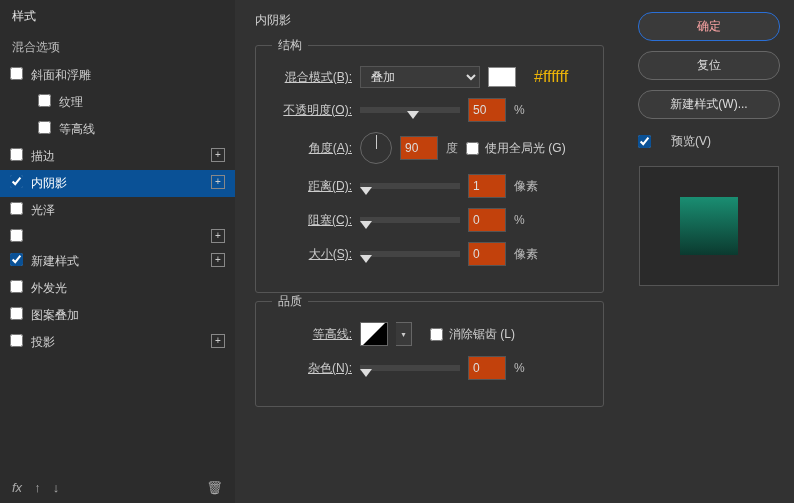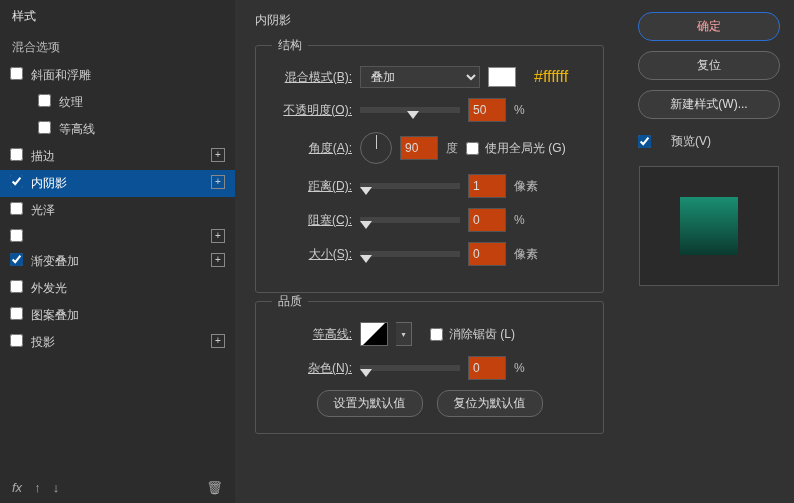--- a/index.html
+++ b/index.html
@@ -81,21 +81,21 @@
         <div class="style-item">
           <input type="checkbox" style="">
           <span class="label">光泽</span>
         </div>
         <div class="style-item">
           <input type="checkbox" style="">
           <span class="add-icon">+</span>
         </div>
         <div class="style-item">
           <input type="checkbox" checked="" style="">
-          <span class="label">渐变叠加</span>
+          <span class="label">新建样式</span>
           <span class="add-icon">+</span>
         </div>
         <div class="style-item">
           <input type="checkbox" style="">
           <span class="label">外发光</span>
         </div>
         <div class="style-item">
           <input type="checkbox" style="">
           <span class="label">图案叠加</span>
         </div>
@@ -190,24 +190,20 @@
 
       <div class="row">
         <div class="row-label">杂色(N):</div>
         <div class="slider-track">
             <div class="slider-thumb" style="left:0"></div>
           </div>
         <input class="num-input" value="0" style="">
         <span class="unit">%</span>
       </div>
 
-      <div class="button-row">
-        <button class="btn">设置为默认值</button>
-        <button class="btn">复位为默认值</button>
-      </div>
     </fieldset>
   </div>
 
   <div class="right-panel">
     <div class="rbtn primary">确定</div>
     <div class="rbtn">复位</div>
     <div class="rbtn">新建样式(W)...</div>
     <label class="preview-check">
       <input type="checkbox" checked="" style="">
       <span>预览(V)</span>

